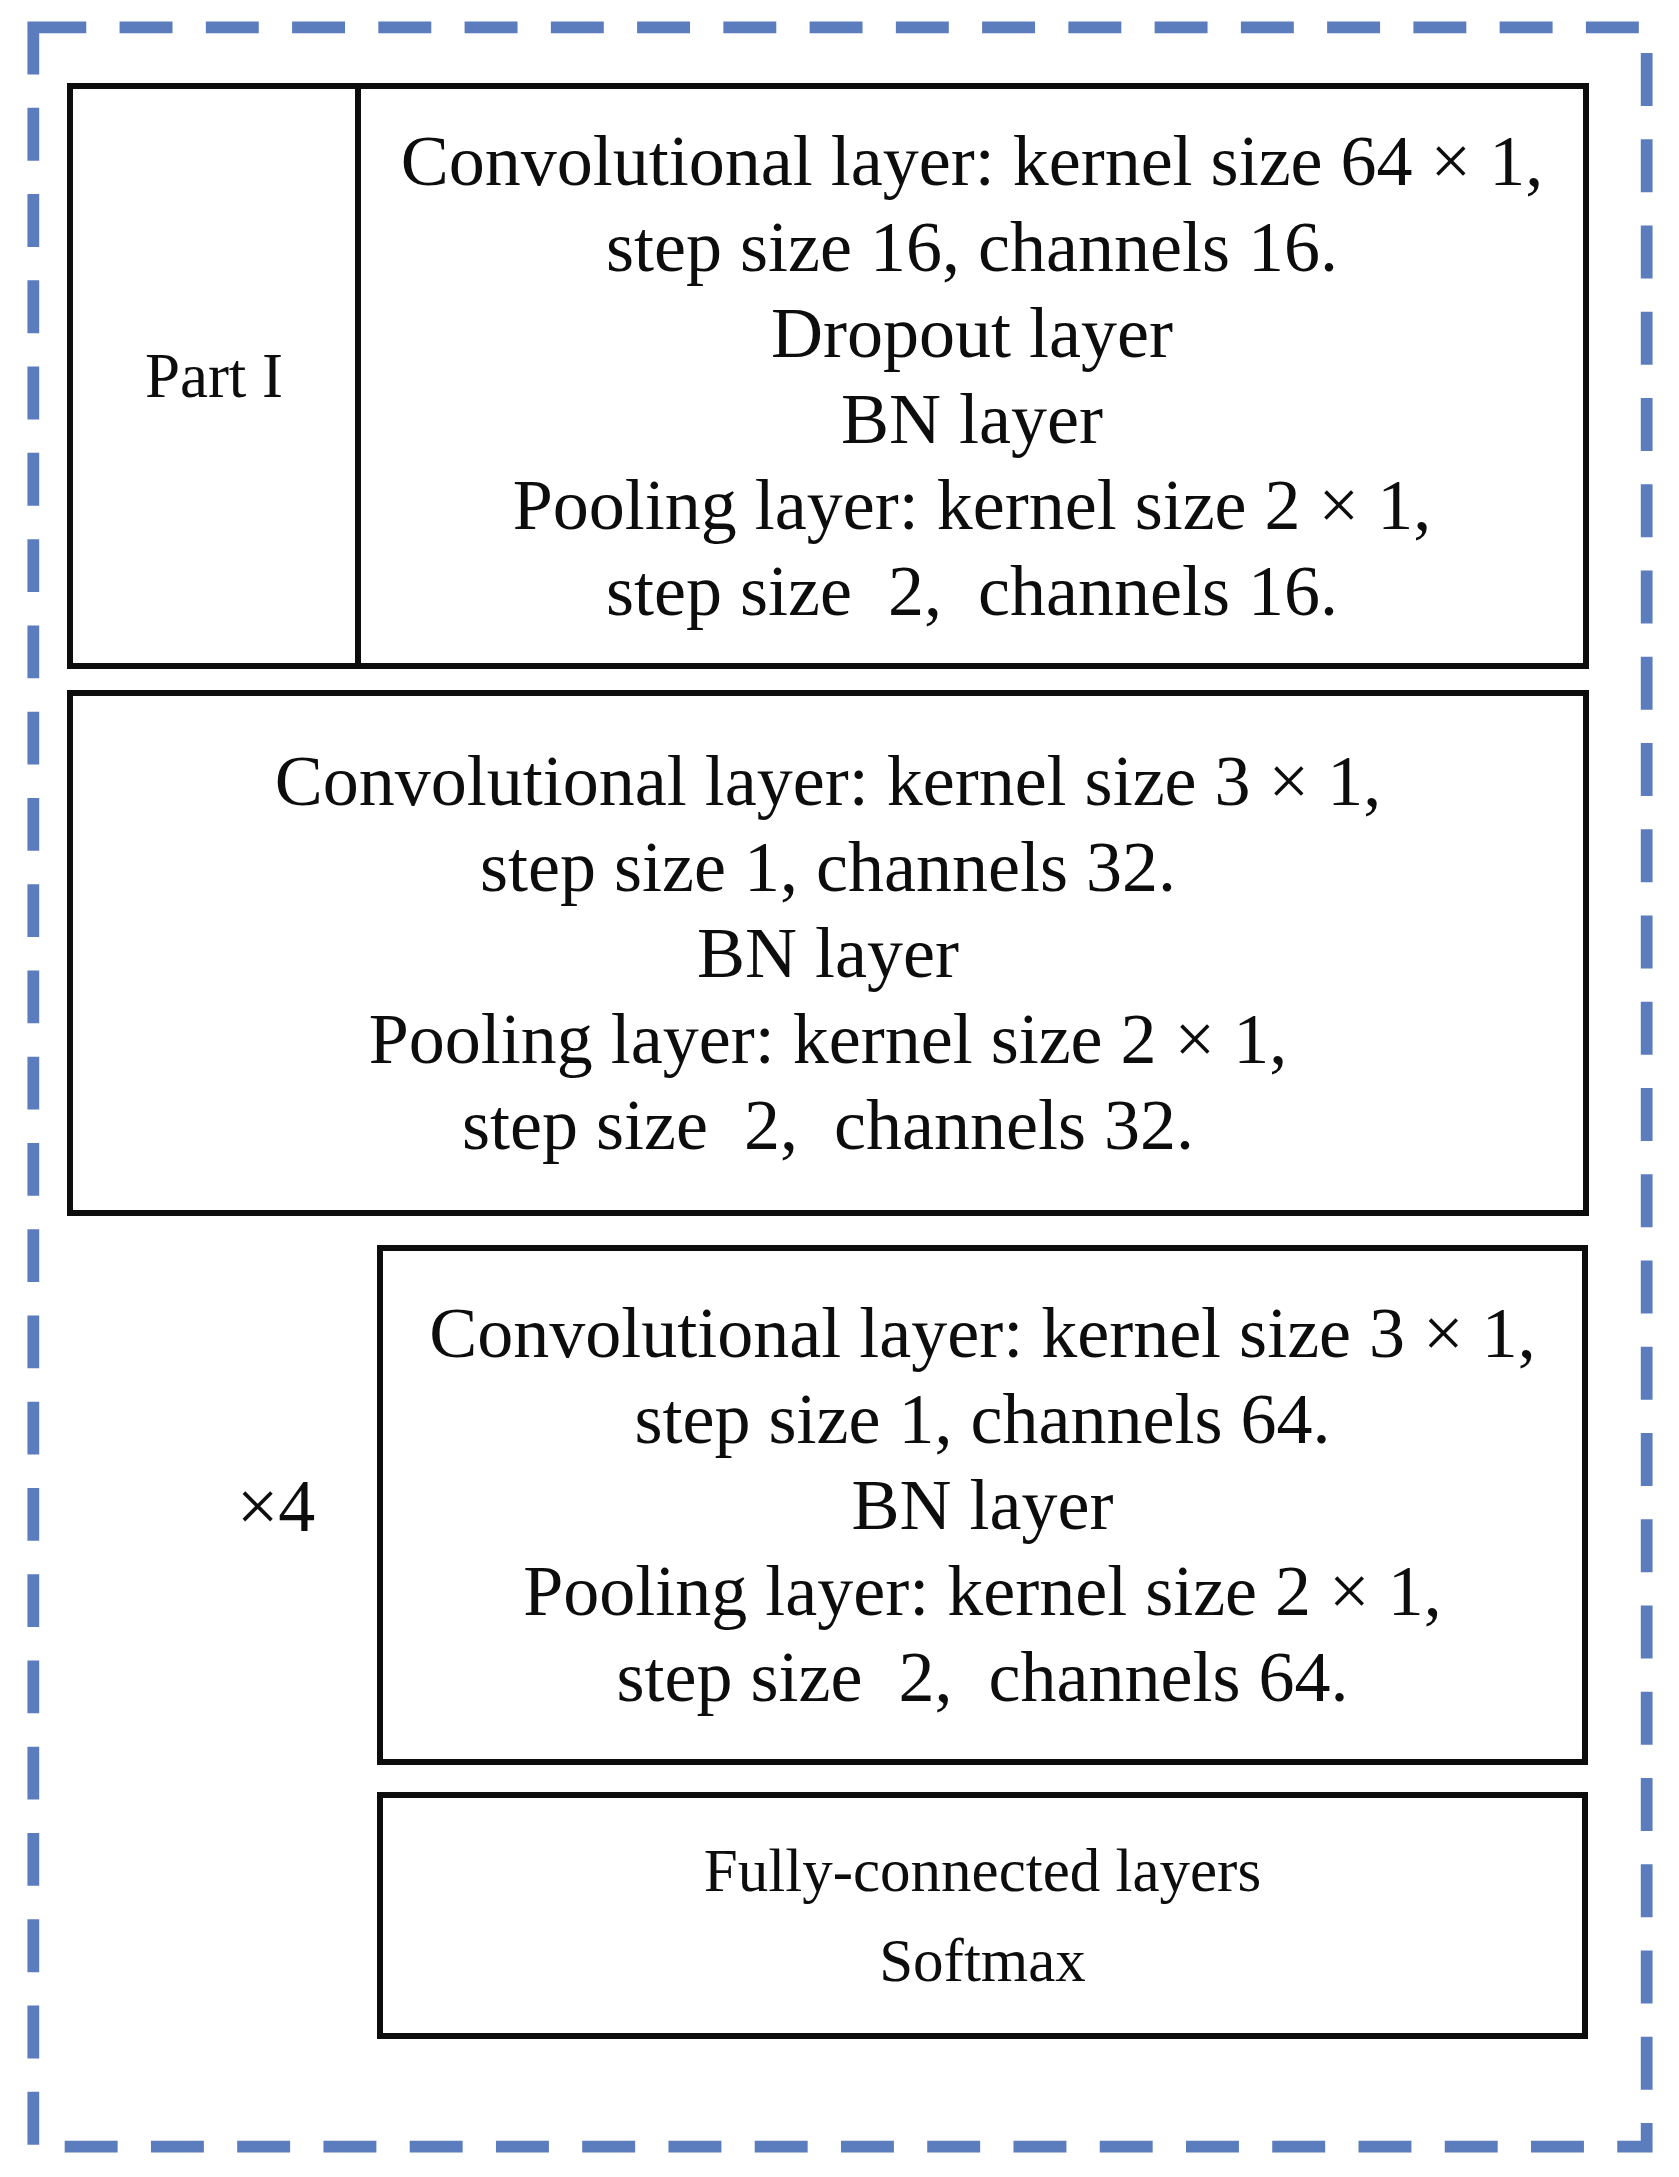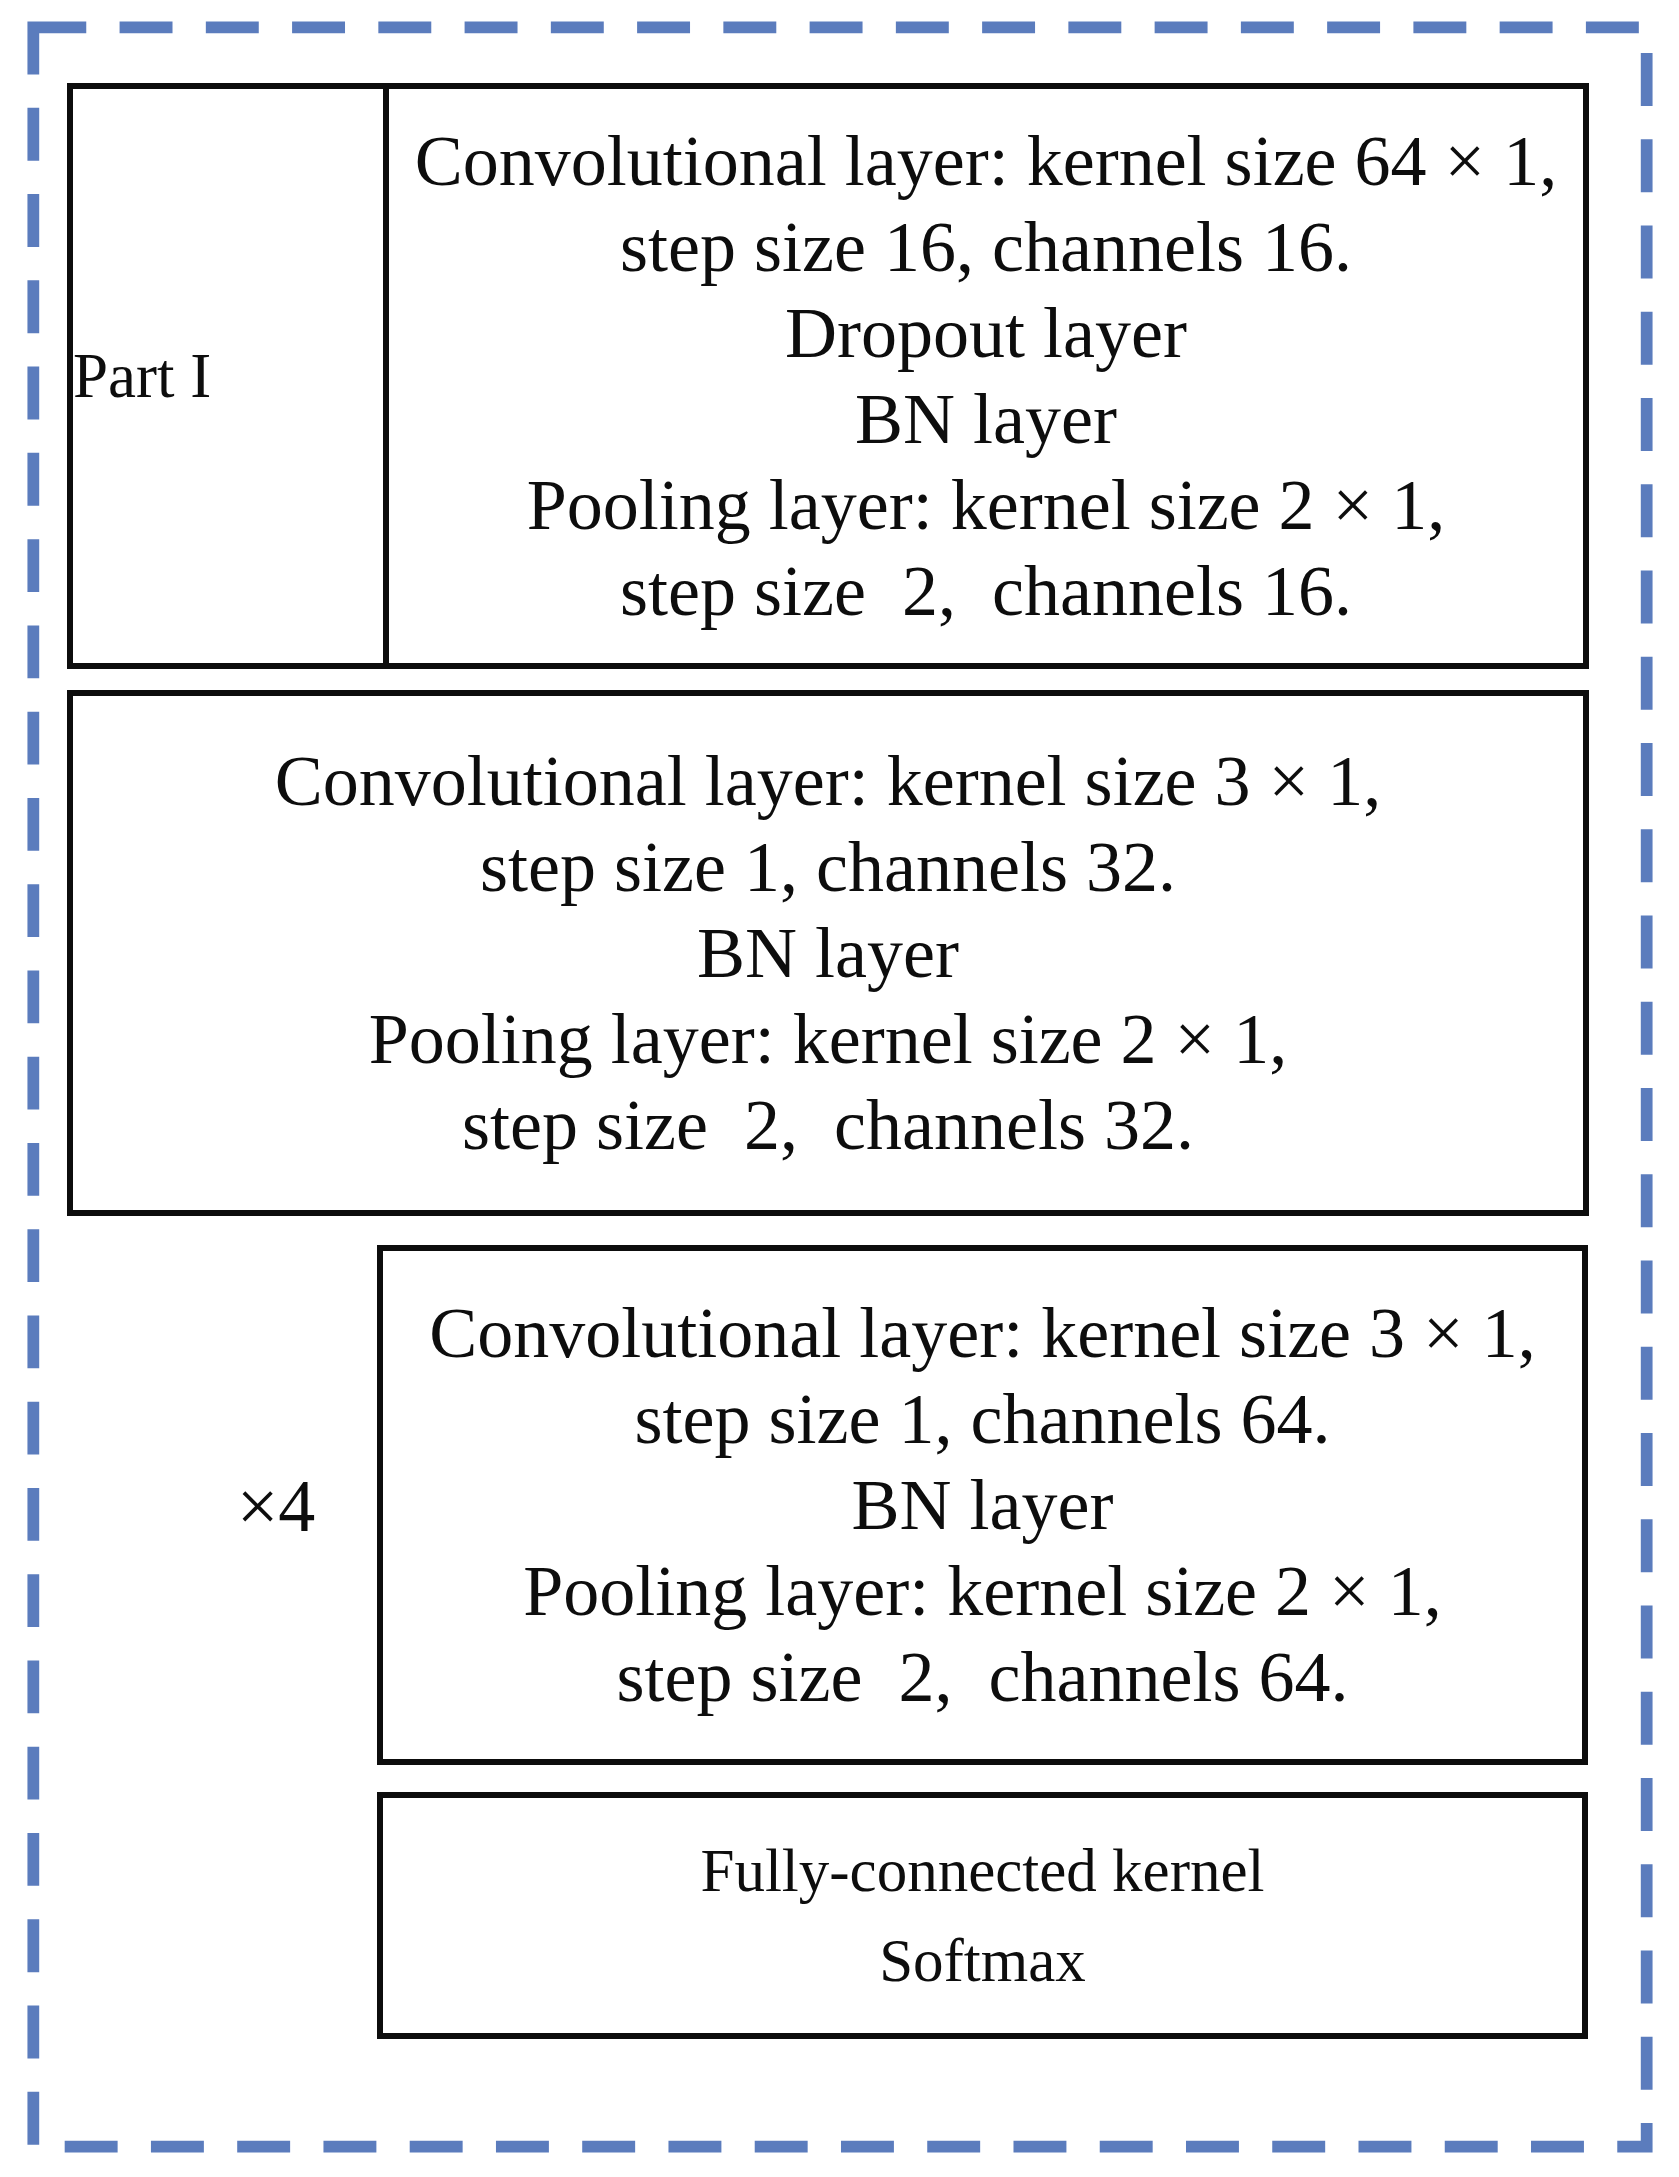--- a/index.html
+++ b/index.html
@@ -7,22 +7,22 @@
     width:1680px;height:2178px;position:relative;background:#ffffff;
     font-family:"Liberation Serif","DejaVu Serif",serif;color:#0d0d0d;
     overflow:hidden;
   }
   .frame{position:absolute;left:0;top:0;width:1680px;height:2178px;pointer-events:none;}
   .box{
     position:absolute;box-sizing:border-box;background:#ffffff;
     border:6.9px solid #0d0d0d;display:flex;
   }
   .label-cell{
-    width:316px;box-sizing:border-box;border-right:6.9px solid #0d0d0d;
-    display:flex;align-items:center;justify-content:flex-start;
+    width:288px;box-sizing:border-box;border-right:6.9px solid #0d0d0d;
+    display:flex;align-items:center;justify-content:center;
   }
   .content-cell{
     flex:1;display:flex;align-items:center;justify-content:center;
   }
   .cell-text{
     white-space:pre-wrap;text-align:center;
     font-size:72px;line-height:86px;
   }
   .label-text{font-size:63px;line-height:1;}
   #row1{left:67px;top:83px;width:1522px;height:586px;}
@@ -73,17 +73,17 @@
 BN layer
 Pooling layer: kernel size 2 × 1,
 step size  2,  channels 64.</div>
   </div>
 </div>
 
 <div class="multiplier">×4</div>
 
 <div class="box" id="block4">
   <div class="content-cell">
-    <div class="cell-text">Fully-connected kernel
+    <div class="cell-text">Fully-connected layers
 Softmax</div>
   </div>
 </div>
 
 
 </body></html>

